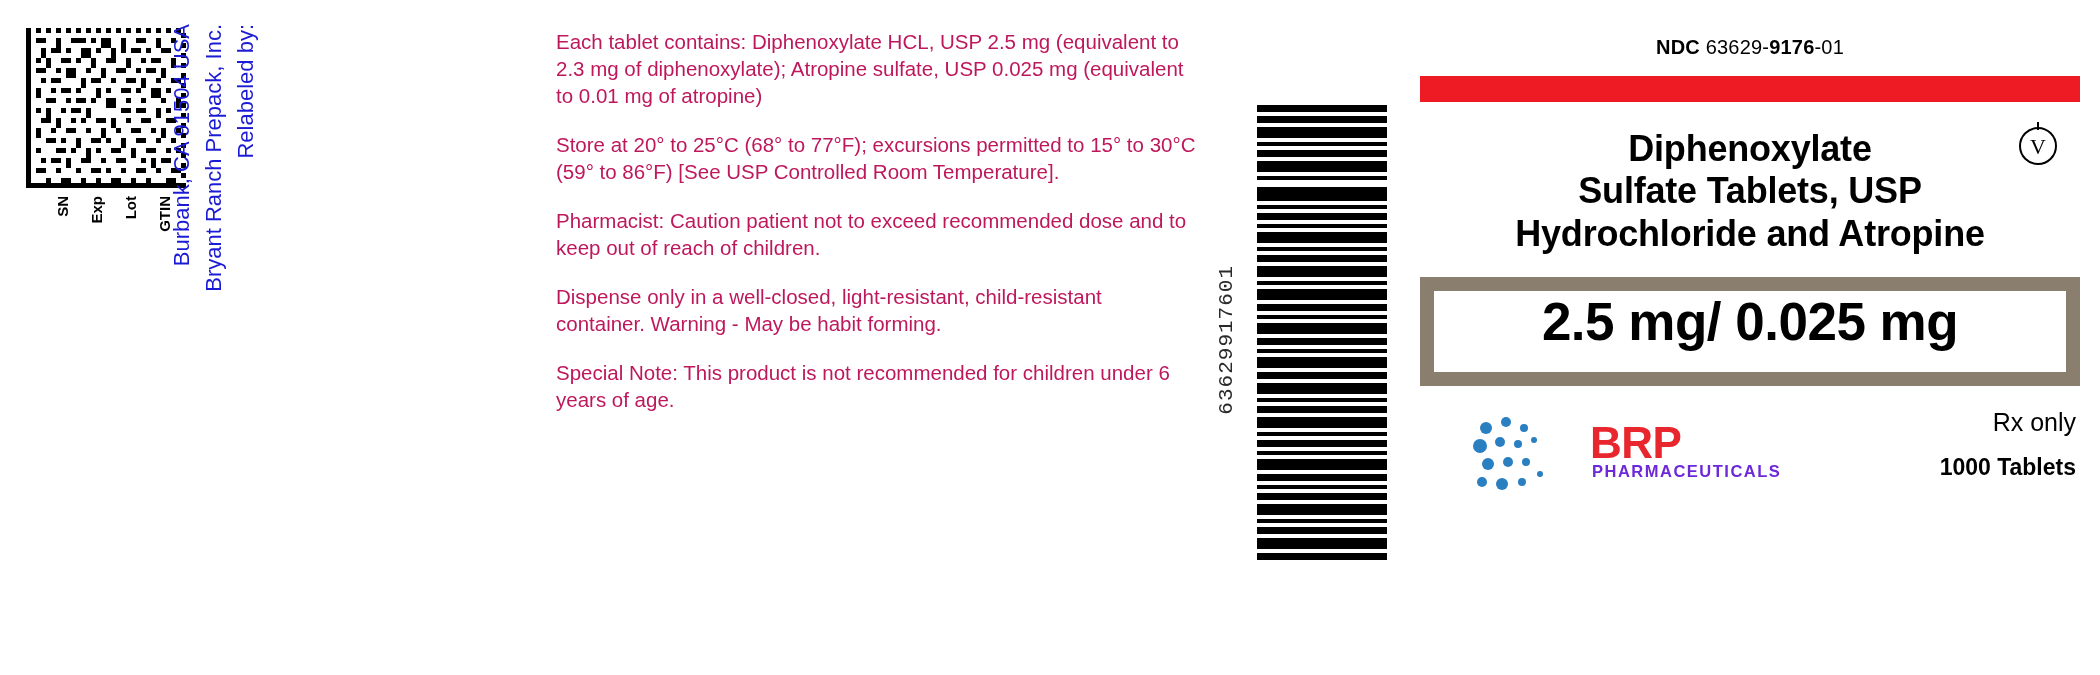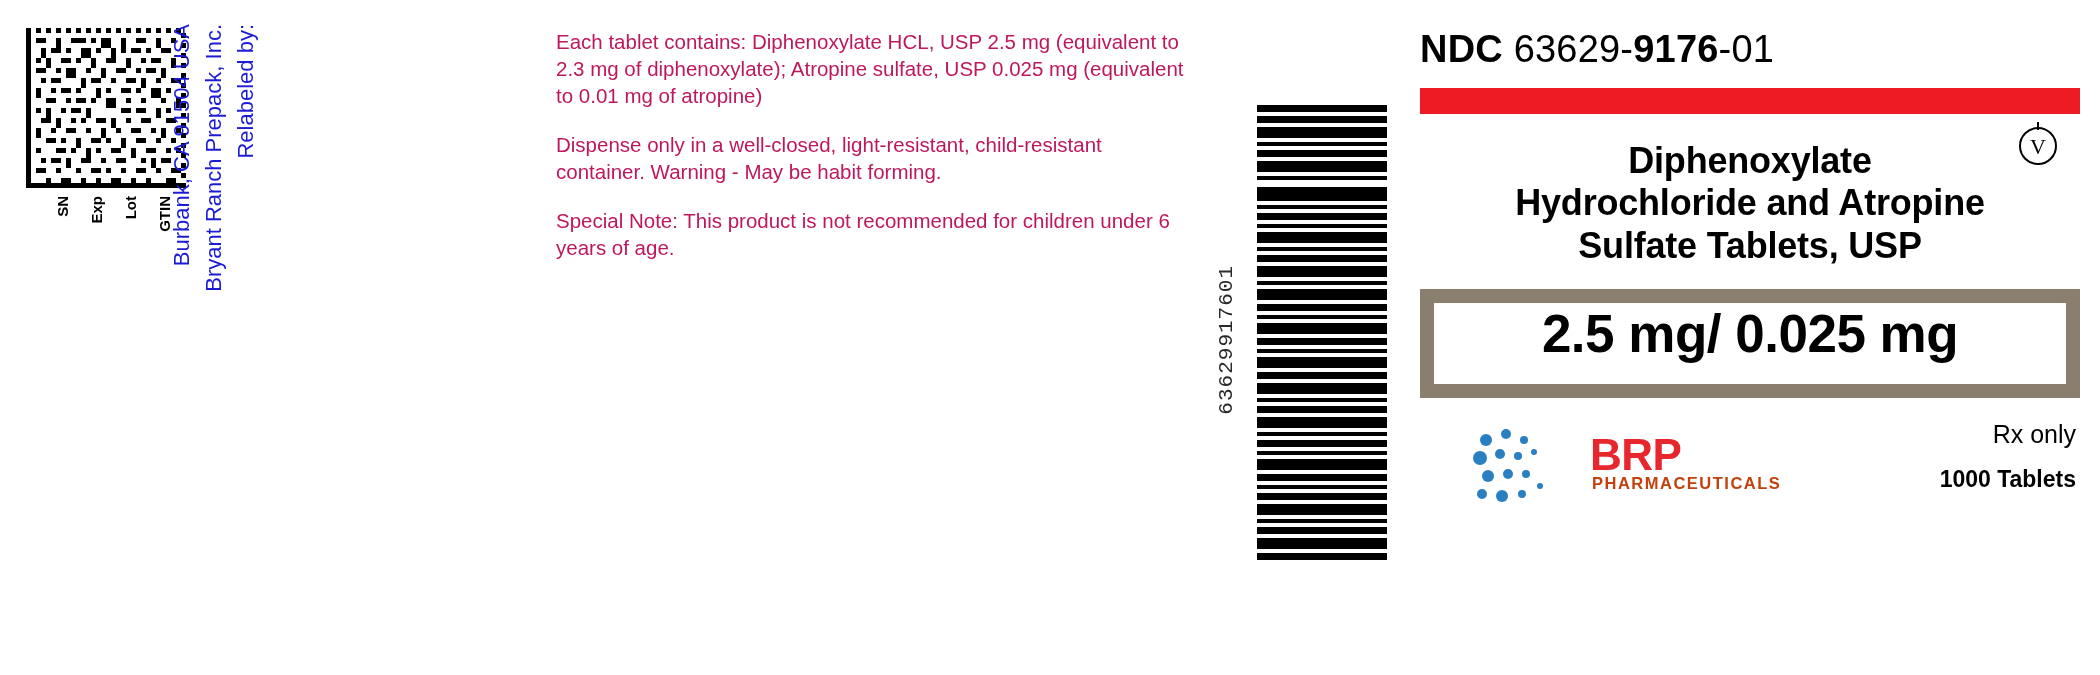--- a/index.html
+++ b/index.html
@@ -130,25 +130,25 @@
 
   
   .right-panel {
     position: absolute;
     left: 1420px;
     top: 18px;
     width: 660px;
     height: 640px;
   }
   .ndc-line {
-    text-align: left;
-    font-size: 38px;
+    text-align: center;
+    font-size: 20px;
     font-weight: bold;
     letter-spacing: 0.2px;
-    margin-top: 10px;
+    margin-top: 18px;
   }
   .ndc-line .thin { font-weight: normal; }
   .red-bar {
     margin-top: 17px;
     height: 26px;
     background: #ee1b24;
     width: 100%;
   }
   .drug-name {
     margin-top: 26px;
@@ -197,21 +197,21 @@
     letter-spacing: -0.5px;
     font-family: "Liberation Sans", sans-serif;
     margin-top: 8px;
   }
   .brp-sub {
     position: absolute;
     left: 120px;
     top: 52px;
     font-size: 16.5px;
     font-weight: bold;
-    color: #c2410c;
+    color: #6d28d9;
     letter-spacing: 1.5px;
   }
   .brp-dots {
     position: absolute;
     left: 0px;
     top: 2px;
     width: 110px;
     height: 86px;
   }
   .rx-only {
@@ -431,20 +431,22 @@
   </div>
 
   <div class="relabeler">
     <span class="r1">Relabeled by:</span>
     <span class="r2">Bryant Ranch Prepack, Inc.</span>
     <span class="r3">Burbank, CA 91504 USA</span>
   </div>
 
   <div class="body-copy">
     <p>Each tablet contains: Diphenoxylate HCL, USP 2.5 mg (equivalent to 2.3 mg of diphenoxylate); Atropine sulfate, USP 0.025 mg (equivalent to 0.01 mg of atropine)</p>
+    <p>Store at 20° to 25°C (68° to 77°F); excursions permitted to 15° to 30°C (59° to 86°F) [See USP Controlled Room Temperature].</p>
+    <p>Pharmacist: Caution patient not to exceed recommended dose and to keep out of reach of children.</p>
     <p>Dispense only in a well-closed, light-resistant, child-resistant container. Warning - May be habit forming.</p>
     <p>Special Note: This product is not recommended for children under 6 years of age.</p>
   </div>
 
   <div class="barcode-wrap">
     <div class="barcode-num">63629917601</div>
     <div class="barcode-bars">
       <i style="top:0px;height:7px;"></i>
       <i style="top:11px;height:7px;"></i>
       <i style="top:22px;height:11px;"></i>
@@ -498,22 +500,22 @@
 
     <div class="ndc-line">
       <span>NDC</span>
       <span class="thin">63629-</span><span>9176</span><span class="thin">-01</span>
     </div>
 
     <div class="red-bar"></div>
 
     <div class="drug-name">
       <div>Diphenoxylate</div>
+      <div>Sulfate Tablets, USP</div>
       <div>Hydrochloride and Atropine</div>
-      <div>Sulfate Tablets, USP</div>
     </div>
 
     <div class="strength-box">
       <div class="strength-inner">
         <span>2.5 mg/ 0.025 mg</span>
       </div>
     </div>
 
     <div class="bottom-row">
       <div class="brp-logo">

